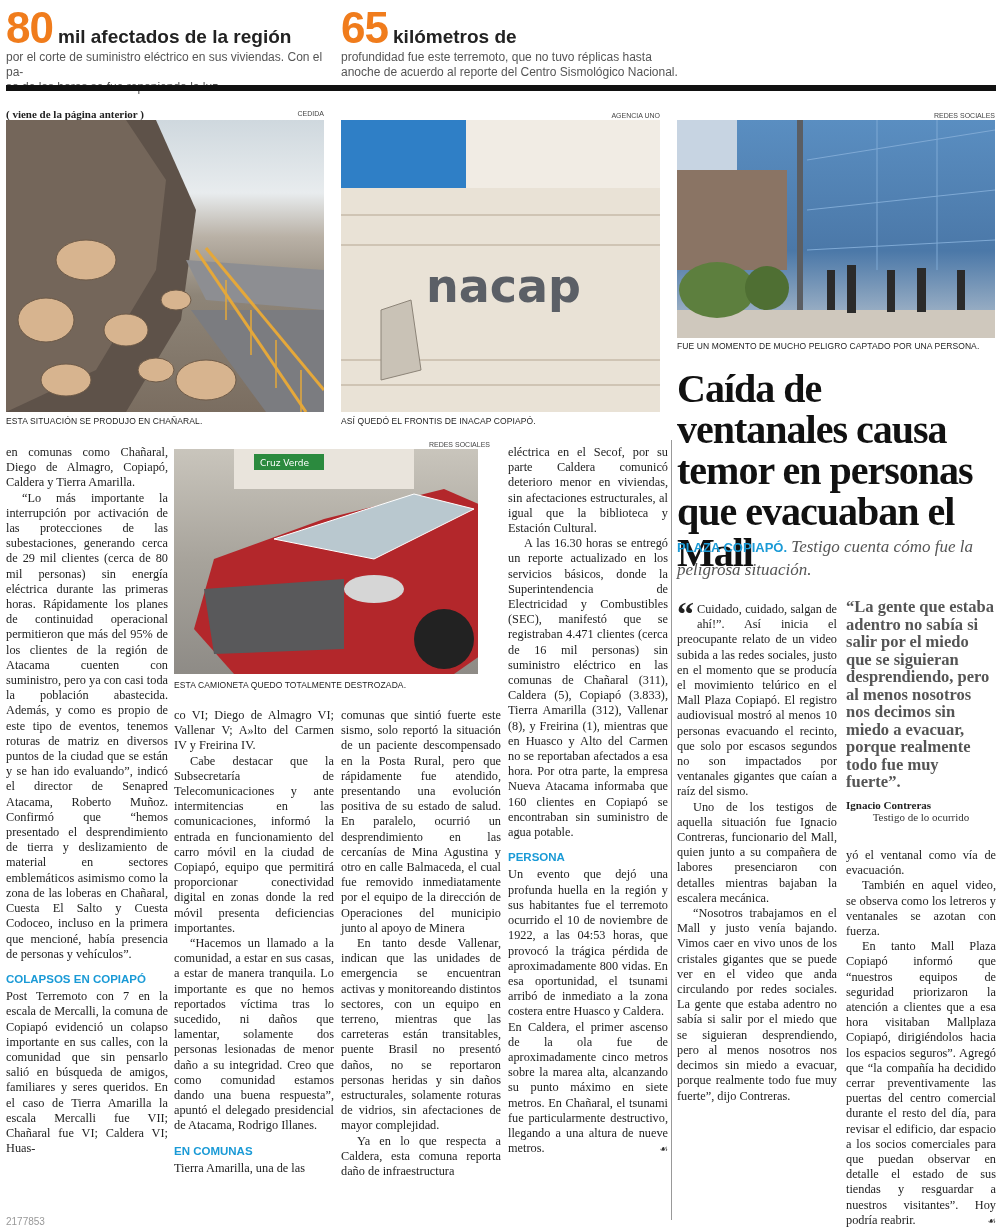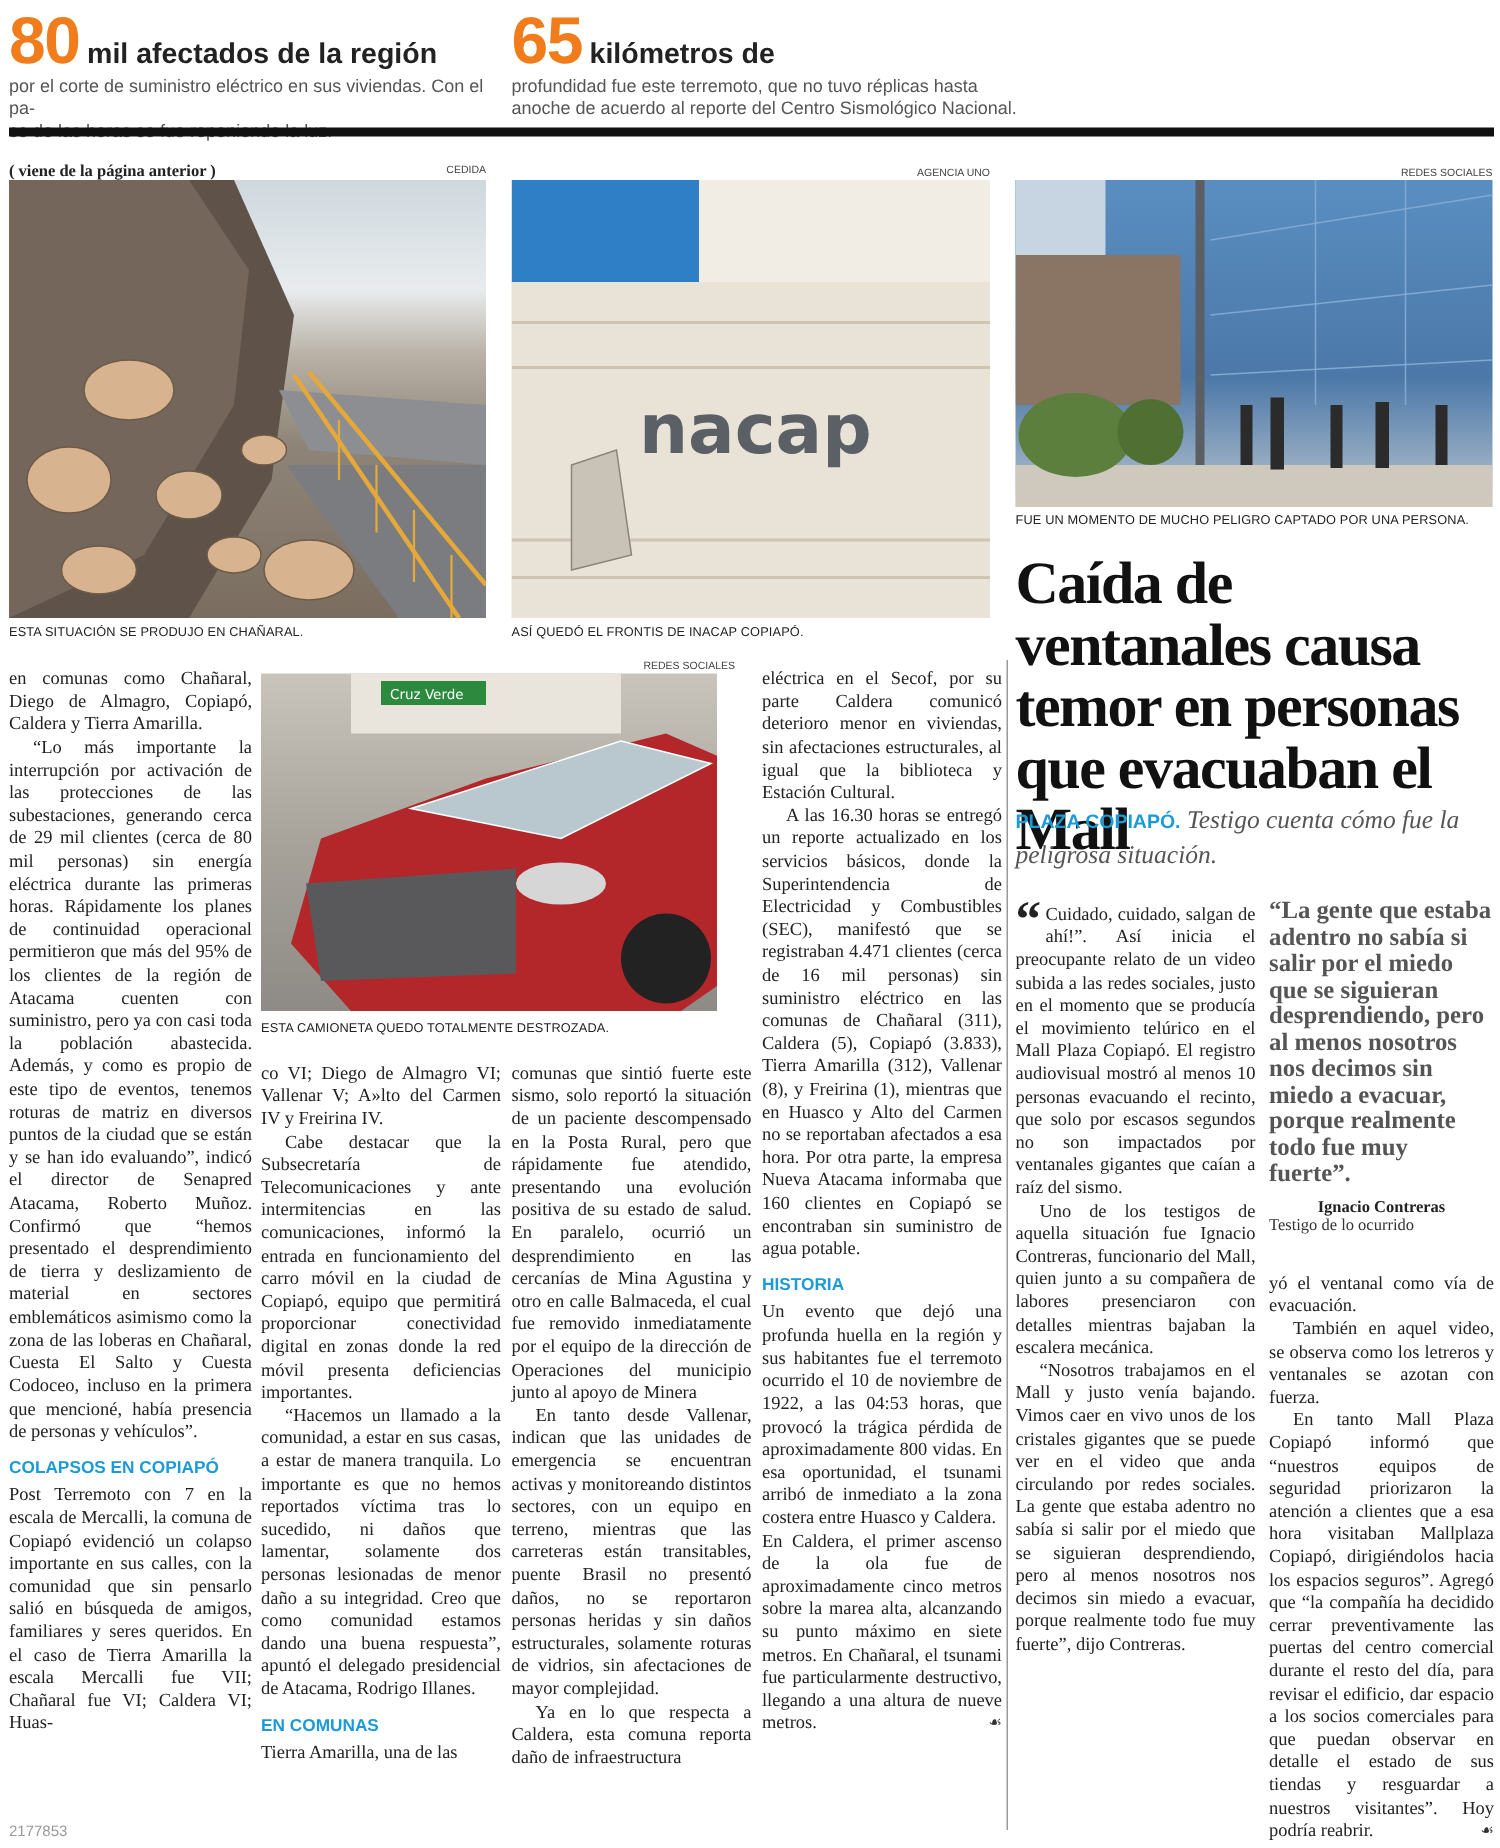--- a/index.html
+++ b/index.html
@@ -154,42 +154,42 @@
 
 <div class="abs col" style="left:341px;top:708px;width:160px">
   <p class="noind">comunas que sintió fuerte este sismo, solo reportó la situación de un paciente descompensado en la Posta Rural, pero que rápidamente fue atendido, presentando una evolución positiva de su estado de salud. En paralelo, ocurrió un desprendimiento en las cercanías de Mina Agustina y otro en calle Balmaceda, el cual fue removido inmediatamente por el equipo de la dirección de Operaciones del municipio junto al apoyo de Minera</p>
   <p>En tanto desde Vallenar, indican que las unidades de emergencia se encuentran activas y monitoreando distintos sectores, con un equipo en terreno, mientras que las carreteras están transitables, puente Brasil no presentó daños, no se reportaron personas heridas y sin daños estructurales, solamente roturas de vidrios, sin afectaciones de mayor complejidad.</p>
   <p>Ya en lo que respecta a Caldera, esta comuna reporta daño de infraestructura</p>
 </div>
 
 <div class="abs col" style="left:508px;top:445px;width:160px">
   <p class="noind">eléctrica en el Secof, por su parte Caldera comunicó deterioro menor en viviendas, sin afectaciones estructurales, al igual que la biblioteca y Estación Cultural.</p>
   <p>A las 16.30 horas se entregó un reporte actualizado en los servicios básicos, donde la Superintendencia de Electricidad y Combustibles (SEC), manifestó que se registraban 4.471 clientes (cerca de 16 mil personas) sin suministro eléctrico en las comunas de Chañaral (311), Caldera (5), Copiapó (3.833), Tierra Amarilla (312), Vallenar (8), y Freirina (1), mientras que en Huasco y Alto del Carmen no se reportaban afectados a esa hora. Por otra parte, la empresa Nueva Atacama informaba que 160 clientes en Copiapó se encontraban sin suministro de agua potable.</p>
-  <div class="subhead">HISTORIA</div>
+  <div class="subhead">PERSONA</div>
   <p class="noind">Un evento que dejó una profunda huella en la región y sus habitantes fue el terremoto ocurrido el 10 de noviembre de 1922, a las 04:53 horas, que provocó la trágica pérdida de aproximadamente 800 vidas. En esa oportunidad, el tsunami arribó de inmediato a la zona costera entre Huasco y Caldera.</p>
   <p class="noind"><span>En Caldera, el primer ascenso de la ola fue de aproximadamente cinco metros sobre la marea alta, alcanzando su punto máximo en siete metros. En Chañaral, el tsunami fue particularmente destructivo, llegando a una altura de nueve metros.</span> <span class="endmark">☙</span></p>
 </div>
 
 <div class="abs vline" style="left:671px;top:440px;height:780px"></div>
 
 <div class="abs headline" style="left:677px;top:368px;width:320px">Caída de ventanales causa temor en personas que evacuaban el Mall</div>
 <div class="abs deck" style="left:677px;top:536px;width:318px">
   <span class="kicker">PLAZA COPIAPÓ.</span>
   <span>Testigo cuenta cómo fue la peligrosa situación.</span>
 </div>
 
 <div class="abs col" style="left:677px;top:602px;width:160px">
   <p class="noind"><span class="dropq">“</span><span>Cuidado, cuidado, salgan de ahí!”. Así inicia el preocupante relato de un video subida a las redes sociales, justo en el momento que se producía el movimiento telúrico en el Mall Plaza Copiapó. El registro audiovisual mostró al menos 10 personas evacuando el recinto, que solo por escasos segundos no son impactados por ventanales gigantes que caían a raíz del sismo.</span></p>
   <p>Uno de los testigos de aquella situación fue Ignacio Contreras, funcionario del Mall, quien junto a su compañera de labores presenciaron con detalles mientras bajaban la escalera mecánica.</p>
   <p>“Nosotros trabajamos en el Mall y justo venía bajando. Vimos caer en vivo unos de los cristales gigantes que se puede ver en el video que anda circulando por redes sociales. La gente que estaba adentro no sabía si salir por el miedo que se siguieran desprendiendo, pero al menos nosotros nos decimos sin miedo a evacuar, porque realmente todo fue muy fuerte”, dijo Contreras.</p>
 </div>
 
 <div class="abs" style="left:846px;top:598px;width:150px">
   <div class="pullquote">“La gente que estaba adentro no sabía si salir por el miedo que se siguieran desprendiendo, pero al menos nosotros nos decimos sin miedo a evacuar, porque realmente todo fue muy fuerte”.</div>
-  <div style="text-align:center;margin-top:8px;font-family:'Liberation Serif',serif;font-weight:700;font-size:11px;color:#222">Ignacio Contreras</div>
-  <div style="text-align:left;font-family:'Liberation Serif',serif;font-size:11px;color:#333">Testigo de lo ocurrido</div>
+  <div style="text-align:left;margin-top:8px;font-family:'Liberation Serif',serif;font-weight:700;font-size:11px;color:#222">Ignacio Contreras</div>
+  <div style="text-align:center;font-family:'Liberation Serif',serif;font-size:11px;color:#333">Testigo de lo ocurrido</div>
 </div>
 
 <div class="abs col" style="left:846px;top:848px;width:150px">
   <p class="noind">yó el ventanal como vía de evacuación.</p>
   <p>También en aquel video, se observa como los letreros y ventanales se azotan con fuerza.</p>
   <p><span>En tanto Mall Plaza Copiapó informó que “nuestros equipos de seguridad priorizaron la atención a clientes que a esa hora visitaban Mallplaza Copiapó, dirigiéndolos hacia los espacios seguros”. Agregó que “la compañía ha decidido cerrar preventivamente las puertas del centro comercial durante el resto del día, para revisar el edificio, dar espacio a los socios comerciales para que puedan observar en detalle el estado de sus tiendas y resguardar a nuestros visitantes”. Hoy podría reabrir.</span> <span class="endmark">☙</span></p>
 </div>
 
 </body></html>

